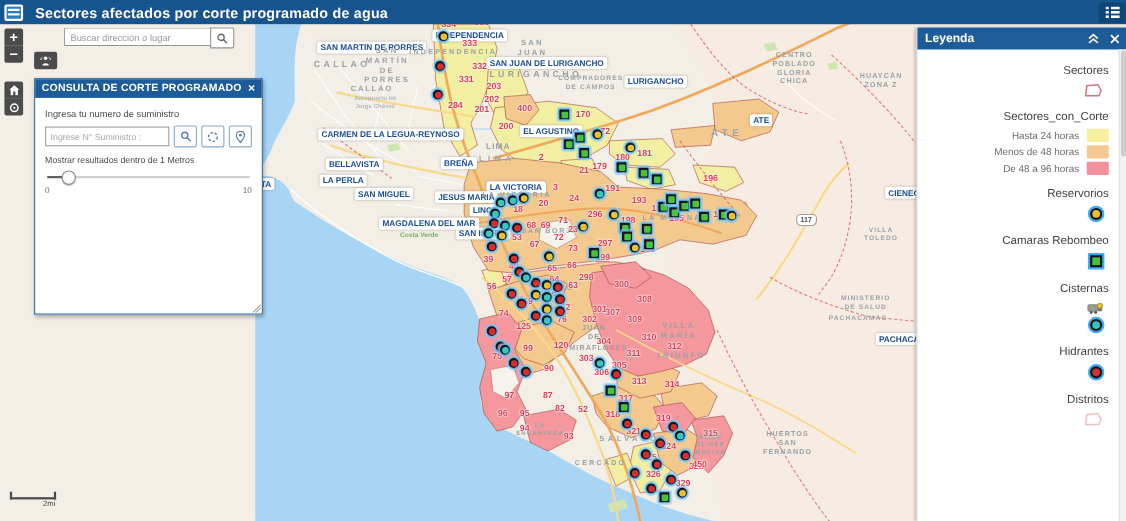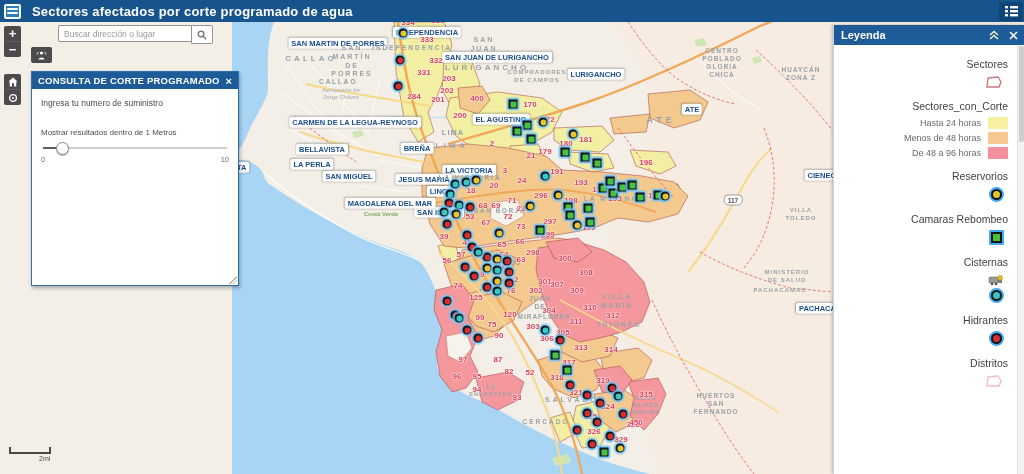--- a/index.html
+++ b/index.html
@@ -68,21 +68,21 @@
   #consulta .ptitle{font-size:9.5px;font-weight:bold;flex:1;letter-spacing:.2px;}
   #consulta .pclose{color:#fff;font-size:11px;font-weight:bold;cursor:pointer;}
   #consulta .pbody{padding:9px 9px 0 9px;}
   #consulta .instr{font-size:8.5px;color:#4c4c4c;margin-bottom:6px;}
   #consulta .inrow{display:flex;gap:4px;align-items:center;}
   #consulta .inrow input{flex:1;height:16px;border:1px solid #9c9c9c;font-size:8px;
      padding:0 4px;color:#333;outline:none;min-width:0;}
   #consulta .inrow input::placeholder{color:#a8a8a8;}
   .tool-btn{width:19px;height:18px;background:#fff;border:1px solid #8aa9c4;border-radius:2px;
      display:flex;align-items:center;justify-content:center;flex:0 0 auto;}
-  #consulta .sliderlbl{font-size:8px;color:#4c4c4c;margin-top:20px;}
+  #consulta .sliderlbl{font-size:8px;color:#4c4c4c;margin-top:7px;}
   .slider{position:relative;height:14px;margin-top:4px;}
   .slider .track{position:absolute;left:2px;right:2px;top:6px;height:2px;background:#cfcfcf;}
   .slider .fill{position:absolute;left:2px;width:8%;top:6px;height:2px;background:#606060;}
   .slider .handle{position:absolute;left:8%;top:1px;width:11px;height:11px;border-radius:50%;
      background:#fdfdfd;border:1px solid #8b8b8b;box-shadow:0 1px 1px rgba(0,0,0,.3);}
   .slider-scale{display:flex;justify-content:space-between;font-size:7.5px;color:#6e6e6e;}
   #grip{position:absolute;right:1px;bottom:1px;width:8px;height:8px;
      background:linear-gradient(135deg,transparent 50%,#b5b5b5 50%,#b5b5b5 60%,transparent 60%,transparent 70%,#b5b5b5 70%,#b5b5b5 80%,transparent 80%);}
 
   
@@ -324,21 +324,21 @@
       <div class="sector-num" style="left: 461px; top: 254px;">57</div>
       <div class="sector-num" style="left: 476px; top: 249px;">58</div>
       <div class="sector-num" style="left: 480px; top: 274px;">59</div>
       <div class="sector-num" style="left: 493px; top: 268px;">60</div>
       <div class="sector-num" style="left: 506px; top: 267px;">61</div>
       <div class="sector-num" style="left: 514px; top: 279px;">62</div>
       <div class="sector-num" style="left: 521px; top: 259px;">63</div>
       <div class="sector-num" style="left: 504px; top: 254px;">64</div>
       <div class="sector-num" style="left: 458px; top: 285px;">74</div>
       <div class="sector-num" style="left: 511px; top: 290px;">76</div>
-      <div class="sector-num" style="left: 452px; top: 324px; margin-left: 40px;">75</div>
+      <div class="sector-num" style="left: 452px; top: 324px;">75</div>
       <div class="sector-num" style="left: 480px; top: 317px;">99</div>
       <div class="sector-num" style="left: 476px; top: 338px;">98</div>
       <div class="sector-num" style="left: 499px; top: 335px;">90</div>
       <div class="sector-num" style="left: 463px; top: 359px;">97</div>
       <div class="sector-num" style="left: 457px; top: 376px;">96</div>
       <div class="sector-num" style="left: 477px; top: 376px;">95</div>
       <div class="sector-num" style="left: 471px; top: 389px; padding-left: 12px;">94</div>
       <div class="sector-num" style="left: 517px; top: 397px;">93</div>
       <div class="sector-num" style="left: 498px; top: 359px;">87</div>
       <div class="sector-num" style="left: 509px; top: 371px;">82</div>
@@ -513,20 +513,40 @@
     </div>
   </div>
 
   <div id="consulta">
     <div class="phead">
       <div class="ptitle">CONSULTA DE CORTE PROGRAMADO</div>
       <div class="pclose">×</div>
     </div>
     <div class="pbody">
       <div class="instr">Ingresa tu numero de suministro</div>
+      <div class="inrow">
+        <input type="text" placeholder="Ingrese N° Suministro :" style="">
+        <div class="tool-btn">
+          <svg width="10" height="10" viewBox="0 0 10 10">
+            <circle cx="4" cy="4" r="2.8" fill="none" stroke="#5a7f9e" stroke-width="1.3"></circle>
+            <line x1="6.2" y1="6.2" x2="9.2" y2="9.2" stroke="#5a7f9e" stroke-width="1.3"></line>
+          </svg>
+        </div>
+        <div class="tool-btn">
+          <svg width="11" height="11" viewBox="0 0 11 11">
+            <circle cx="5.5" cy="5.5" r="4" fill="none" stroke="#5a7f9e" stroke-width="1.2" stroke-dasharray="2.4,1.6"></circle>
+          </svg>
+        </div>
+        <div class="tool-btn">
+          <svg width="9" height="11" viewBox="0 0 9 11">
+            <path d="M4.5,0.5 C6.7,0.5 8.2,2 8.2,4 C8.2,6.4 4.5,10.5 4.5,10.5 C4.5,10.5 0.8,6.4 0.8,4 C0.8,2 2.3,0.5 4.5,0.5 Z" fill="none" stroke="#5a7f9e" stroke-width="1.1"></path>
+            <circle cx="4.5" cy="3.9" r="1.2" fill="#5a7f9e"></circle>
+          </svg>
+        </div>
+      </div>
       <div class="sliderlbl">Mostrar resultados dentro de 1 Metros</div>
       <div class="slider">
         <div class="track"></div>
         <div class="fill"></div>
         <div class="handle"></div>
       </div>
       <div class="slider-scale">
         <span>0</span>
         <span>10</span>
       </div>

